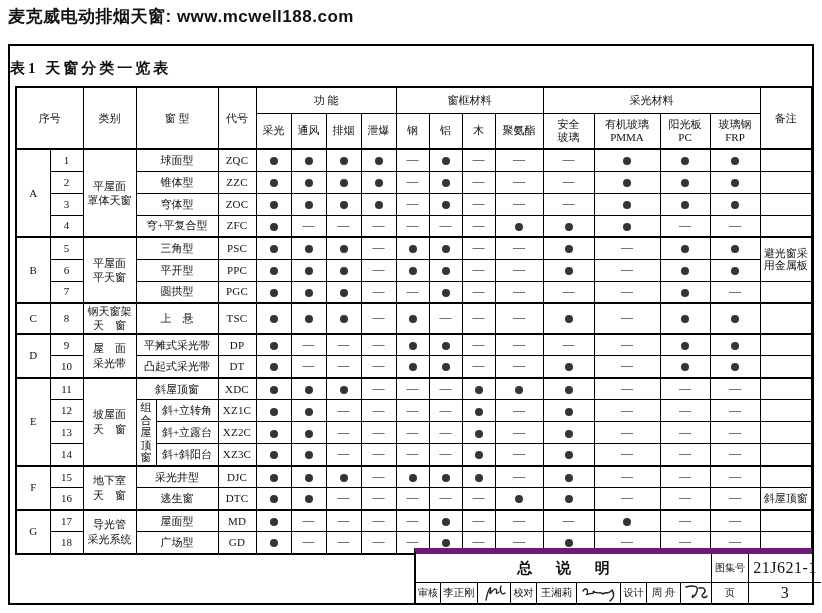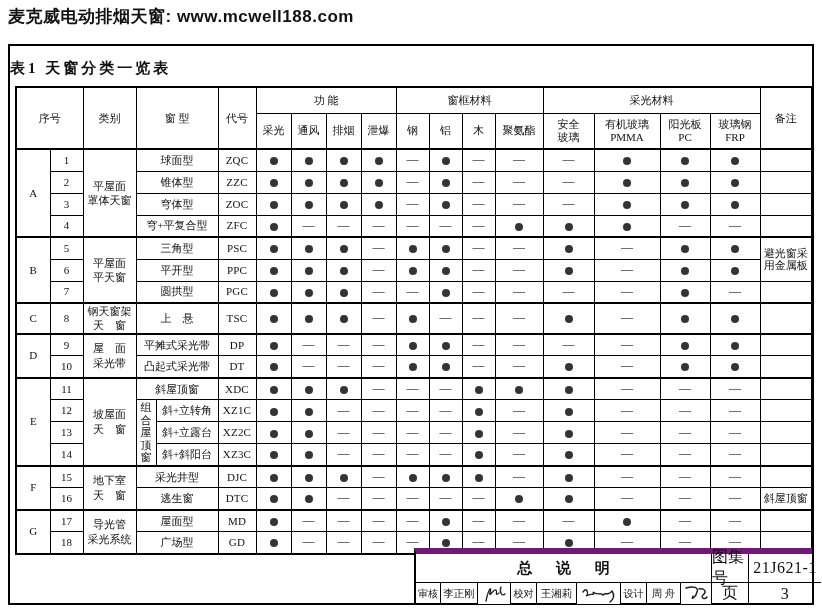--- a/index.html
+++ b/index.html
@@ -49,21 +49,21 @@
   .tblock {
     position:absolute; right:0; bottom:0; width:398px; height:55px;
     border-left:2px solid #000; border-top:6px solid #701a75; box-sizing:border-box;
     display:grid; grid-template-columns:1fr 37px 73px; grid-template-rows:28px 1fr;
     background:#fff;
   }
   .tb-cell { display:flex; align-items:center; justify-content:center; box-sizing:border-box; }
   .tb-title { font-size:15px; font-weight:600; letter-spacing:10px; text-indent:10px; }
   .bl { border-left:1px solid #000; }
   .bt { border-top:1px solid #000; }
-  .tb-small { font-size:16px; }
+  .tb-small { font-size:10px; }
   .tb-num { font-size:16px; letter-spacing:0.5px; }
   .names { display:flex; align-items:stretch; border-top:1px solid #000; box-sizing:border-box; }
   .names > div {
     display:flex; align-items:center; justify-content:center;
     border-right:1px solid #000; box-sizing:border-box; font-size:10px; overflow:hidden;
   }
   .names > div.nm { font-size:10.5px; }
   .names > div.sig { background:#fff; }
   .names > div:last-child { border-right:none; flex:1; }
   .w25{width:25px;} .w37{width:37px;} .w33{width:33px;} .w26{width:26px;}

